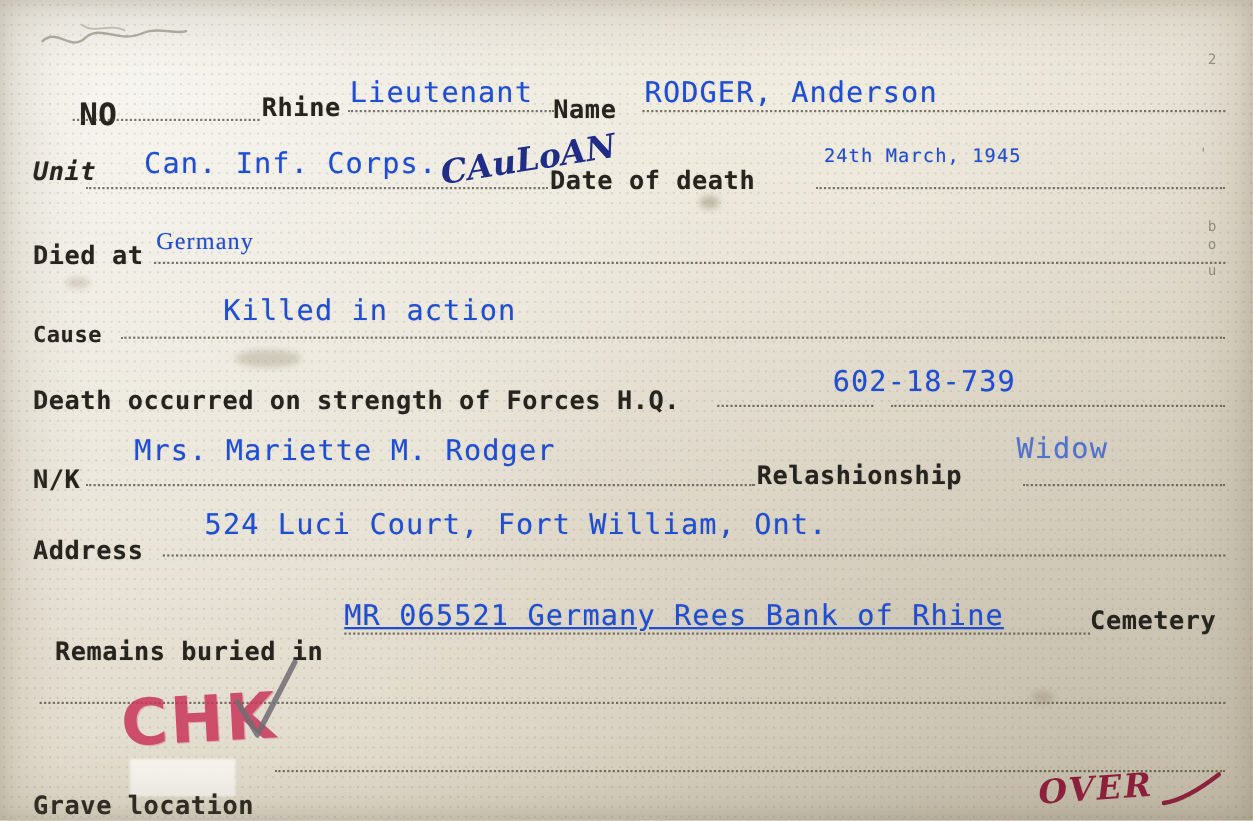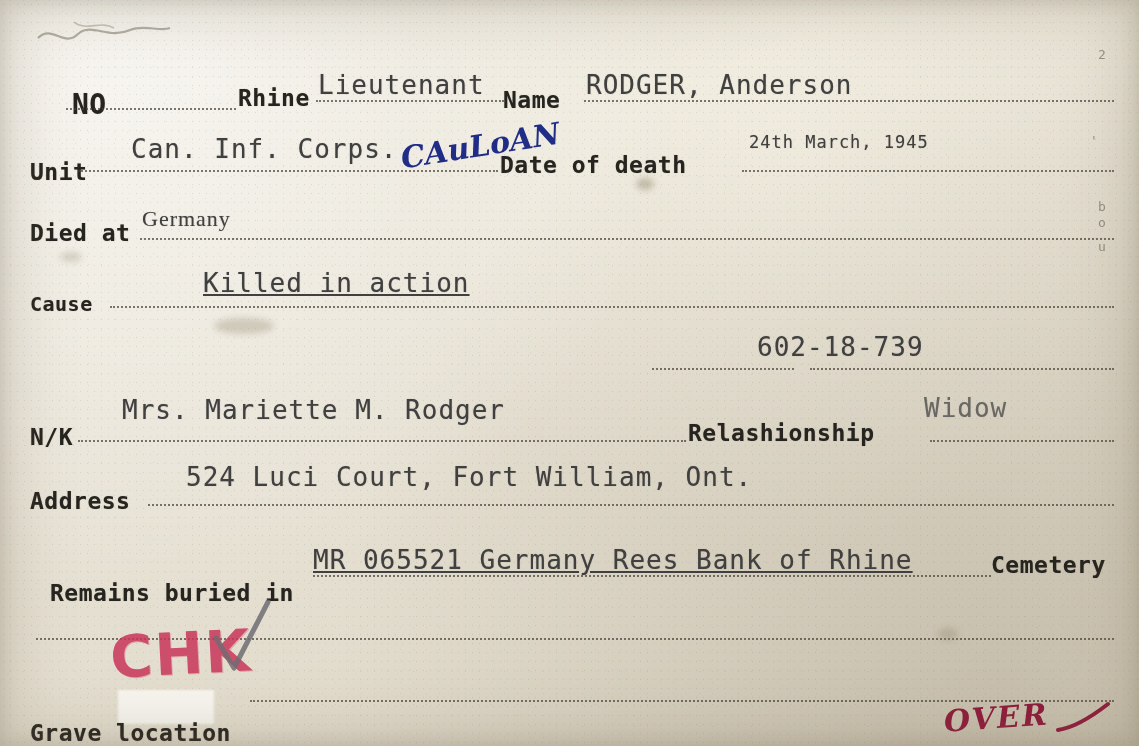--- a/index.html
+++ b/index.html
@@ -57,21 +57,21 @@
     white-space: pre;
     color: #35322c;
     text-shadow: 0 0 1px rgba(60,55,45,0.35);
   }
   .label {
     font-weight: bold;
     color: #26241f;
     letter-spacing: 0.5px;
   }
   .value {
-    color: #404040;
+    color: #1d4ed8;
     letter-spacing: 1px;
   }
   .faint { opacity: 0.72; }
 
   
   .rule {
     position: absolute;
     height: 0;
     border-bottom: 2px dotted rgba(70,64,52,0.70);
   }
@@ -150,37 +150,38 @@
     <div class="rule" style="left:66px; top:108px; width:170px;"></div>
 
     <div class="typed label" style="left:238px; top:85px; font-size:23px;">Rhine</div>
     <div class="typed value" style="left:318px; top:70px; font-size:26px;">Lieutenant</div>
     <div class="rule" style="left:316px; top:100px; width:188px;"></div>
 
     <div class="typed label" style="left:503px; top:87px; font-size:23px;">Name</div>
     <div class="typed value" style="left:586px; top:70px; font-size:26px;">RODGER, Anderson</div>
     <div class="rule" style="left:584px; top:100px; width:530px;"></div>
 
-    <div class="typed label" style="left:30px; top:159px; font-size:23px;">Unit</div>
+    <div class="typed label" style="left:30px; top:144px; font-size:23px;font-style:italic;">Unit</div>
     <div class="typed value" style="left:131px; top:134px; font-size:26px;">Can. Inf. Corps.</div>
     <div class="ink-blue" style="left:400px; top:128px; font-size:30px;">CAuLoAN</div>
     <div class="rule" style="left:78px; top:170px; width:420px;"></div>
 
     <div class="typed label" style="left:500px; top:152px; font-size:23px;">Date of death</div>
     <div class="typed value" style="left:749px; top:132px; font-size:17px;">24th March, 1945</div>
     <div class="rule" style="left:742px; top:170px; width:372px;"></div>
 
     <div class="typed label" style="left:30px; top:220px; font-size:23px;">Died at</div>
     <div class="typed value" style="left:142px; top:206px; font-size:22px;font-family:Liberation Serif, serif;">Germany</div>
     <div class="rule" style="left:140px; top:238px; width:974px;"></div>
 
     <div class="typed label" style="left:30px; top:292px; font-size:20px;">Cause</div>
-    <div class="typed value" style="left:203px; top:268px; font-size:26px;text-decoration:underline;">Killed in action</div>
+    <div class="typed value" style="left:203px; top:268px; font-size:26px;">Killed in action</div>
     <div class="rule" style="left:110px; top:306px; width:1004px;"></div>
 
+    <div class="typed label" style="left:30px; top:352px; font-size:23px;">Death occurred on strength of Forces H.Q.</div>
     <div class="typed value" style="left:757px; top:332px; font-size:26px;">602-18-739</div>
     <div class="rule" style="left:652px; top:368px; width:142px;"></div>
     <div class="rule" style="left:810px; top:368px; width:304px;"></div>
 
     <div class="typed label" style="left:30px; top:424px; font-size:23px;">N/K</div>
     <div class="typed value" style="left:122px; top:395px; font-size:26px;">Mrs. Mariette M. Rodger</div>
     <div class="rule" style="left:78px; top:440px; width:608px;"></div>
 
     <div class="typed label" style="left:688px; top:420px; font-size:23px;">Relashionship</div>
     <div class="typed value faint" style="left:924px; top:393px; font-size:26px;">Widow</div>

